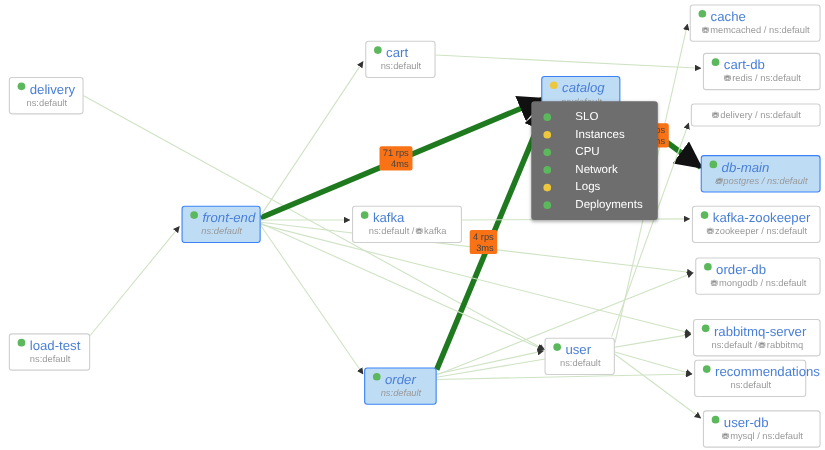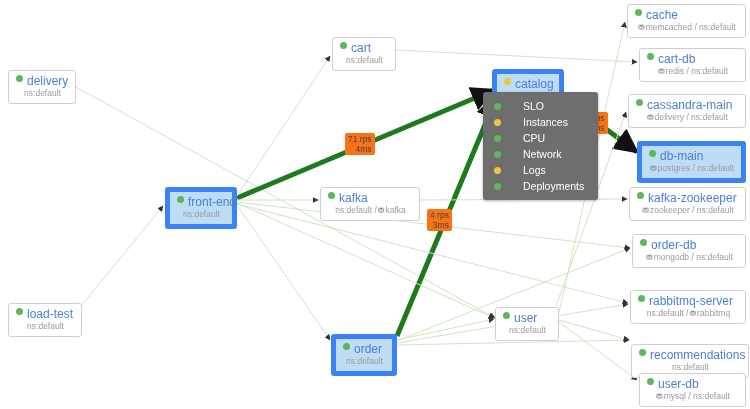--- a/index.html
+++ b/index.html
@@ -20,21 +20,22 @@
     box-sizing:border-box;
     background:#ffffff;
     border:1px solid #cfcfcf;
     border-radius:3px;
     padding:4px 8px 4px 7px;
     z-index:5;
     white-space:nowrap;
   }
   .node.selected{
     background:#bfdcf5;
-    border:5px solid #3b82f6;
+    border:1px solid #3b82f6;
+    font-style:italic;
   }
   .node-title{
     font-size:12px;
     color:#4a7fd6;
     line-height:13px;
     display:flex;
     align-items:flex-start;
     gap:4px;
   }
   .status-dot{
@@ -223,24 +224,20 @@
       <div class="node-title">
         <span class="status-dot"></span>
         <span>cart-db</span>
       </div>
       <div class="node-sub">
         <span class="db-icon">⛃</span>
         <span>redis / ns:default</span>
       </div>
     </div>
     <div class="node" style="left: 628px; top: 94px; width: 118px;">
-      <div class="node-title">
-        <span class="status-dot"></span>
-        <span>cassandra-main</span>
-      </div>
       <div class="node-sub">
         <span class="db-icon">⛃</span>
         <span>delivery / ns:default</span>
       </div>
     </div>
     <div class="node selected" style="left: 637px; top: 141px; width: 109px;">
       <div class="node-title">
         <span class="status-dot"></span>
         <span>db-main</span>
       </div>
@@ -273,21 +270,21 @@
       <div class="node-title">
         <span class="status-dot"></span>
         <span>rabbitmq-server</span>
       </div>
       <div class="node-sub">
         <span>ns:default / </span>
         <span class="db-icon">⛃</span>
         <span>rabbitmq</span>
       </div>
     </div>
-    <div class="node" style="left: 631px; top: 327px; width: 118px; margin-top: 17px;">
+    <div class="node" style="left: 631px; top: 327px; width: 102px;">
       <div class="node-title">
         <span class="status-dot"></span>
         <span>recommendations</span>
       </div>
       <div class="node-sub">
         <span>ns:default</span>
       </div>
     </div>
     <div class="node" style="left: 639px; top: 373px; width: 107px;">
       <div class="node-title">

